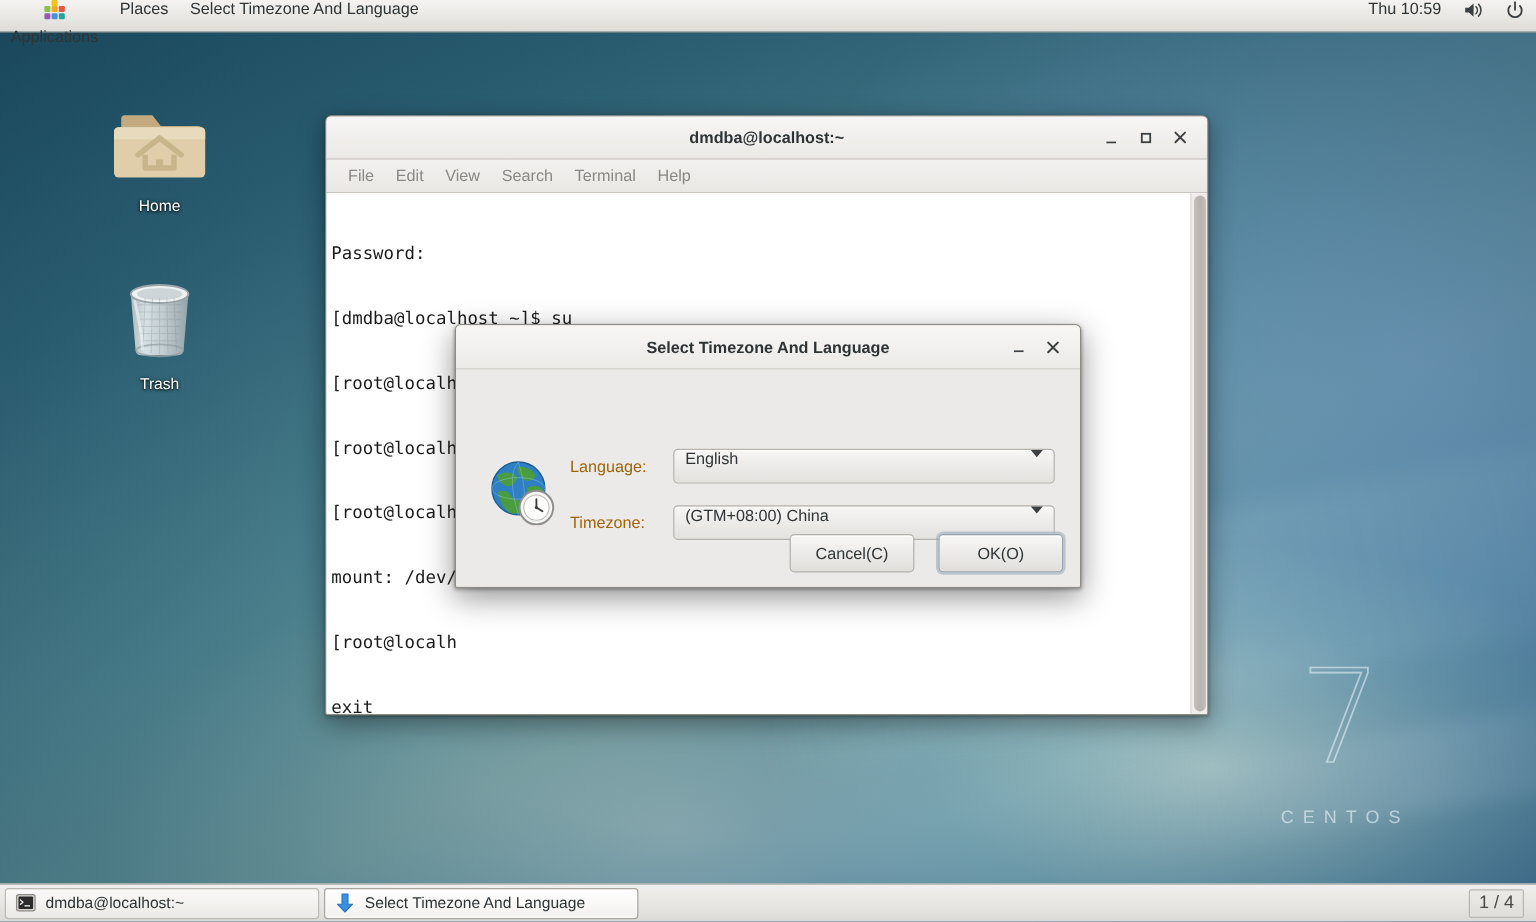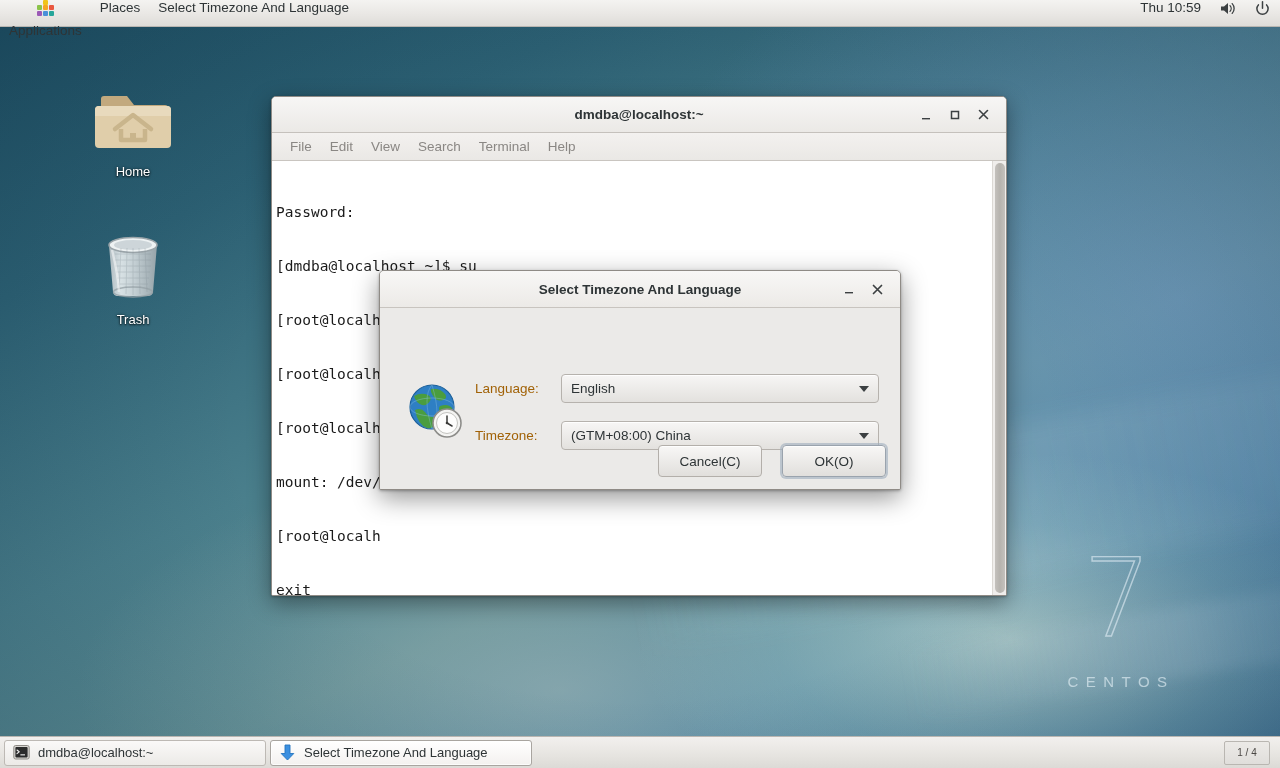--- a/index.html
+++ b/index.html
@@ -263,21 +263,21 @@
     font-size: 13.5px;
     color: #a16207;
   }
   .combo {
     width: 318px;
     height: 29px;
     background: linear-gradient(180deg, #f7f6f5 0%, #e3e1de 100%);
     border: 1px solid #b6b2ad;
     border-radius: 4px;
     display: flex;
-    align-items: center;
+    align-items: flex-start;
     padding: 0 9px;
     font-size: 13.5px;
     color: #2e3436;
     cursor: pointer;
     box-shadow: inset 0 1px 0 rgba(255,255,255,0.85);
   }
   .combo-arrow {
     margin-left: auto;
     width: 0; height: 0;
     border-left: 5px solid transparent;
@@ -341,21 +341,21 @@
     border-color: #a9a5a0;
     box-shadow: inset 0 0 0 1px rgba(255,255,255,0.7);
   }
   #workspace-indicator {
     margin-left: auto;
     margin-right: 6px;
     width: 46px; height: 24px;
     display: flex;
     align-items: center;
     justify-content: center;
-    font-size: 10px;
+    font-size: 15px;
     color: #4b4845;
     background: linear-gradient(180deg, #eceae7 0%, #e0dedb 100%);
     border: 1px solid #b9b6b1;
     border-radius: 2px;
     cursor: pointer;
   }
 
   
   .desk-icon {
     position: absolute;

